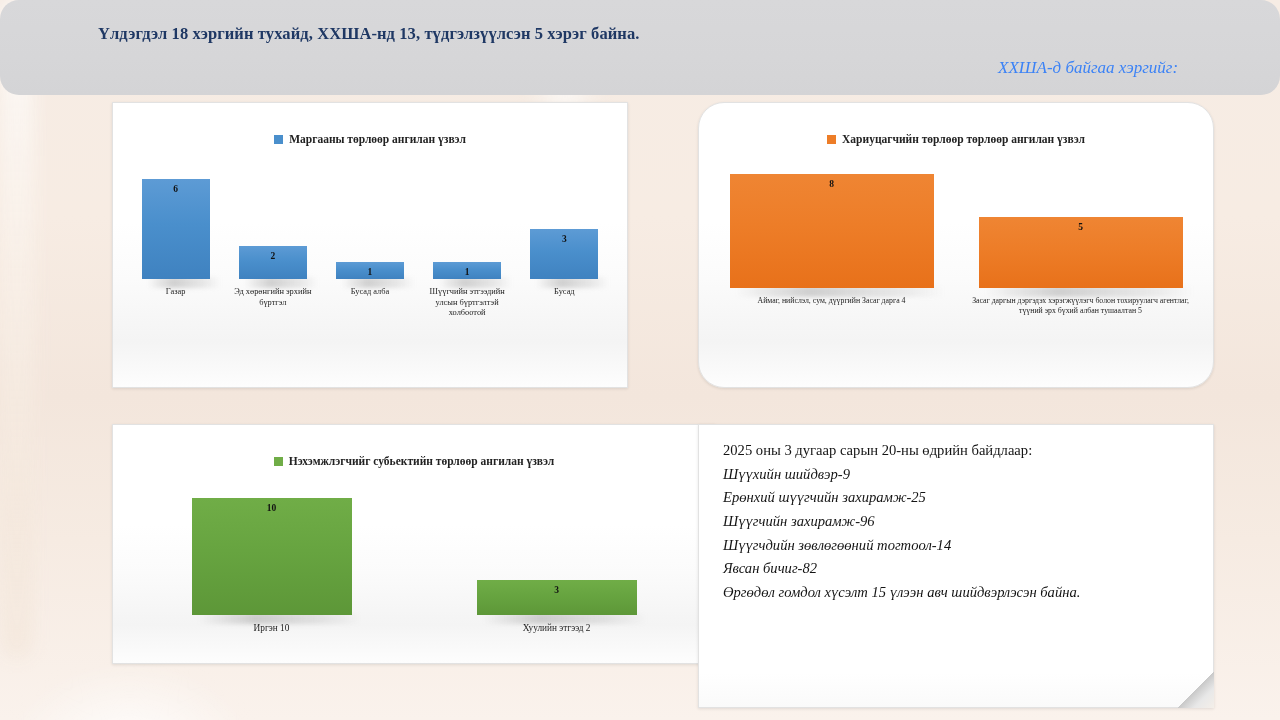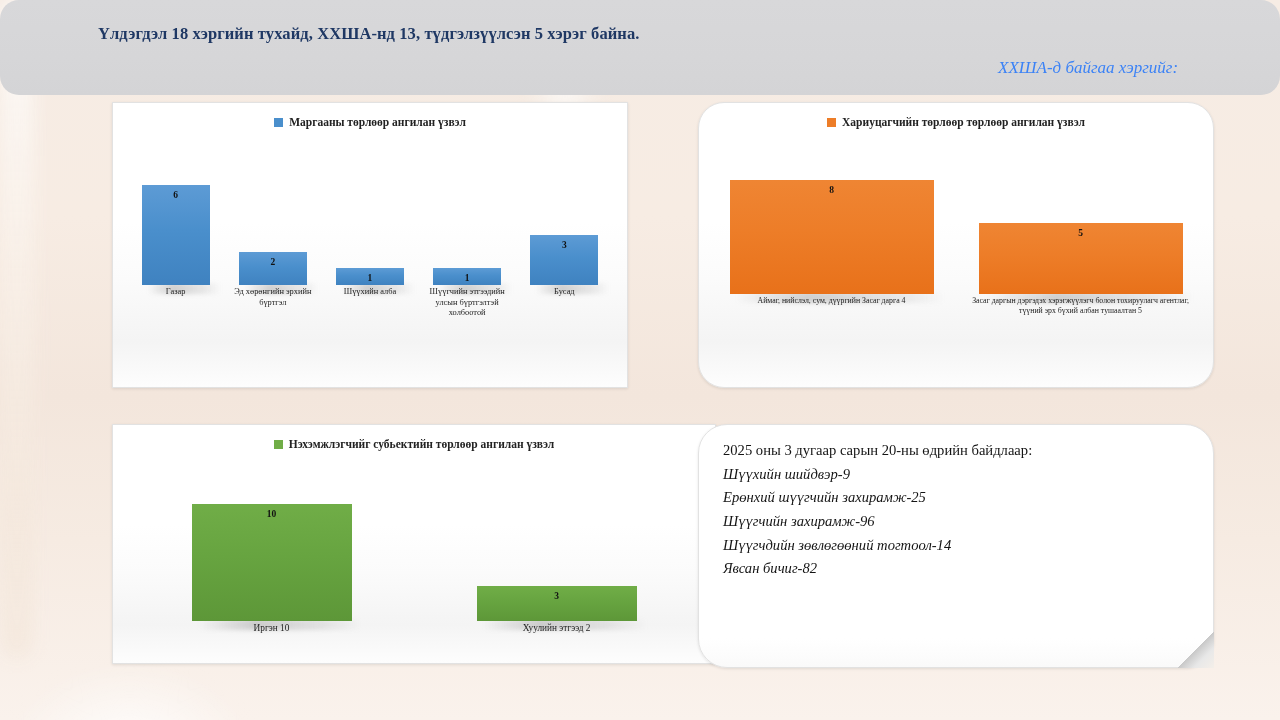--- a/index.html
+++ b/index.html
@@ -63,41 +63,41 @@
   
   .panel {
     position:absolute; z-index: 3;
     background: linear-gradient(180deg,#ffffff 0%, #ffffff 42%, #fbfbfb 62%, #f4f4f4 84%, #fdfdfd 100%);
     border: 1px solid #e2e2e2;
     box-shadow: 0 1px 3px rgba(0,0,0,.10);
   }
   #panel-1 { left:112px; top:102px;  width:516px; height:286px; }
   #panel-2 { left:698px; top:102px;  width:516px; height:286px;border-radius:26px; }
   #panel-3 { left:112px; top:424px;  width:604px; height:240px; }
-  #panel-4 { left:698px; top:424px;  width:516px; height:244px;
-             background: linear-gradient(180deg,#ffffff 0%,#ffffff 88%,#fafafa 100%); border-radius: 29px; }
+  #panel-4 { left:698px; top:424px;  width:516px; height:284px;
+             background: linear-gradient(180deg,#ffffff 0%,#ffffff 88%,#fafafa 100%); }
 
   
   .fold {
     position:absolute; right:-1px; bottom:-1px; width:36px; height:36px;
     background: linear-gradient(135deg, rgba(0,0,0,0) 49.4%, #c9c9c9 50%, #e8e8e8 72%, #f4efe9 100%);
     pointer-events:none;
   }
   .fold-cut {
     position:absolute; right:-1px; bottom:-1px;
     width:0; height:0;
     border-left: 36px solid transparent;
     border-bottom: 36px solid #f5eae0;
   }
 
   
   .chart-title {
     display:flex; align-items:center; justify-content:center; gap:6px;
     font-size: 11.5px; font-weight:bold; color:#222;
-    padding-top:13px; font-family:"Liberation Serif","DejaVu Serif",serif;
+    padding-top:30px; font-family:"Liberation Serif","DejaVu Serif",serif;
   }
   .legend-swatch { width:9px; height:9px; display:inline-block; flex:0 0 auto; }
 
   
   .plot {
     position:absolute; left:0; right:0;
     display:flex; align-items:flex-end; justify-content:space-around;
   }
   .col { display:flex; flex-direction:column; align-items:center; }
   .bar {
@@ -107,21 +107,21 @@
     font-size: 9.5px; font-weight:bold; color:#111; margin-top:5px;
     font-family:"Liberation Serif","DejaVu Serif",serif;
   }
   .bar::after {
     content:""; position:absolute; left:6px; right:-11px; bottom:-9px; height:11px;
     background: linear-gradient(90deg, rgba(120,120,120,.00) 0%, rgba(110,110,110,.30) 35%, rgba(130,130,130,.16) 75%, rgba(160,160,160,0) 100%);
     filter: blur(2.2px); z-index:-1;
   }
   .cat {
     font-size: 8.4px; color:#222; text-align:center; line-height:1.25;
-    margin-top:2px; font-family:"Liberation Serif","DejaVu Serif",serif;
+    margin-top:8px; font-family:"Liberation Serif","DejaVu Serif",serif;
   }
 
   .bar-blue   { background: linear-gradient(180deg,#5d9bd5 0%, #4a8fcc 45%, #3f82c0 100%); }
   .bar-orange { background: linear-gradient(180deg,#ef8533 0%, #ed7d28 45%, #e8711a 100%); }
   .bar-green  { background: linear-gradient(180deg,#70ad47 0%, #67a440 45%, #5d9738 100%); }
 
   
   #chart-1 .plot { top:58px; height:182px; padding:0 14px; }
   #chart-1 .col  { width: 92px; }
   #chart-1 .bar  { width: 68px; }
@@ -180,21 +180,21 @@
         <div class="col">
           <div class="bar bar-blue" style="height: 33.4286px;">
             <span class="val">2</span>
           </div>
           <div class="cat">Эд хөрөнгийн эрхийн бүртгэл</div>
         </div>
         <div class="col">
           <div class="bar bar-blue" style="height: 16.7143px;">
             <span class="val">1</span>
           </div>
-          <div class="cat">Шүүхийн алба</div>
+          <div class="cat">Бусад алба</div>
         </div>
         <div class="col">
           <div class="bar bar-blue" style="height: 16.7143px;">
             <span class="val">1</span>
           </div>
           <div class="cat">Шүүгчийн этгээдийн улсын бүртгэлтэй холбоотой</div>
         </div>
         <div class="col">
           <div class="bar bar-blue" style="height: 50.1429px;">
             <span class="val">3</span>
@@ -252,16 +252,17 @@
 </div>
 
 <div class="panel" id="panel-4">
   <div class="textbox" id="notes-list">
       <div class="line">2025  оны 3 дугаар сарын 20-ны өдрийн байдлаар:</div>
       <div class="line italic">Шүүхийн шийдвэр-9</div>
       <div class="line italic">Ерөнхий шүүгчийн захирамж-25</div>
       <div class="line italic">Шүүгчийн захирамж-96</div>
       <div class="line italic">Шүүгчдийн зөвлөгөөний тогтоол-14</div>
       <div class="line italic">Явсан бичиг-82</div>
+      <div class="line italic">Өргөдөл гомдол хүсэлт 15 үлээн авч шийдвэрлэсэн байна.</div>
     </div>
   <div class="fold-cut"></div>
   <div class="fold"></div>
 </div>
 
 </body></html>

